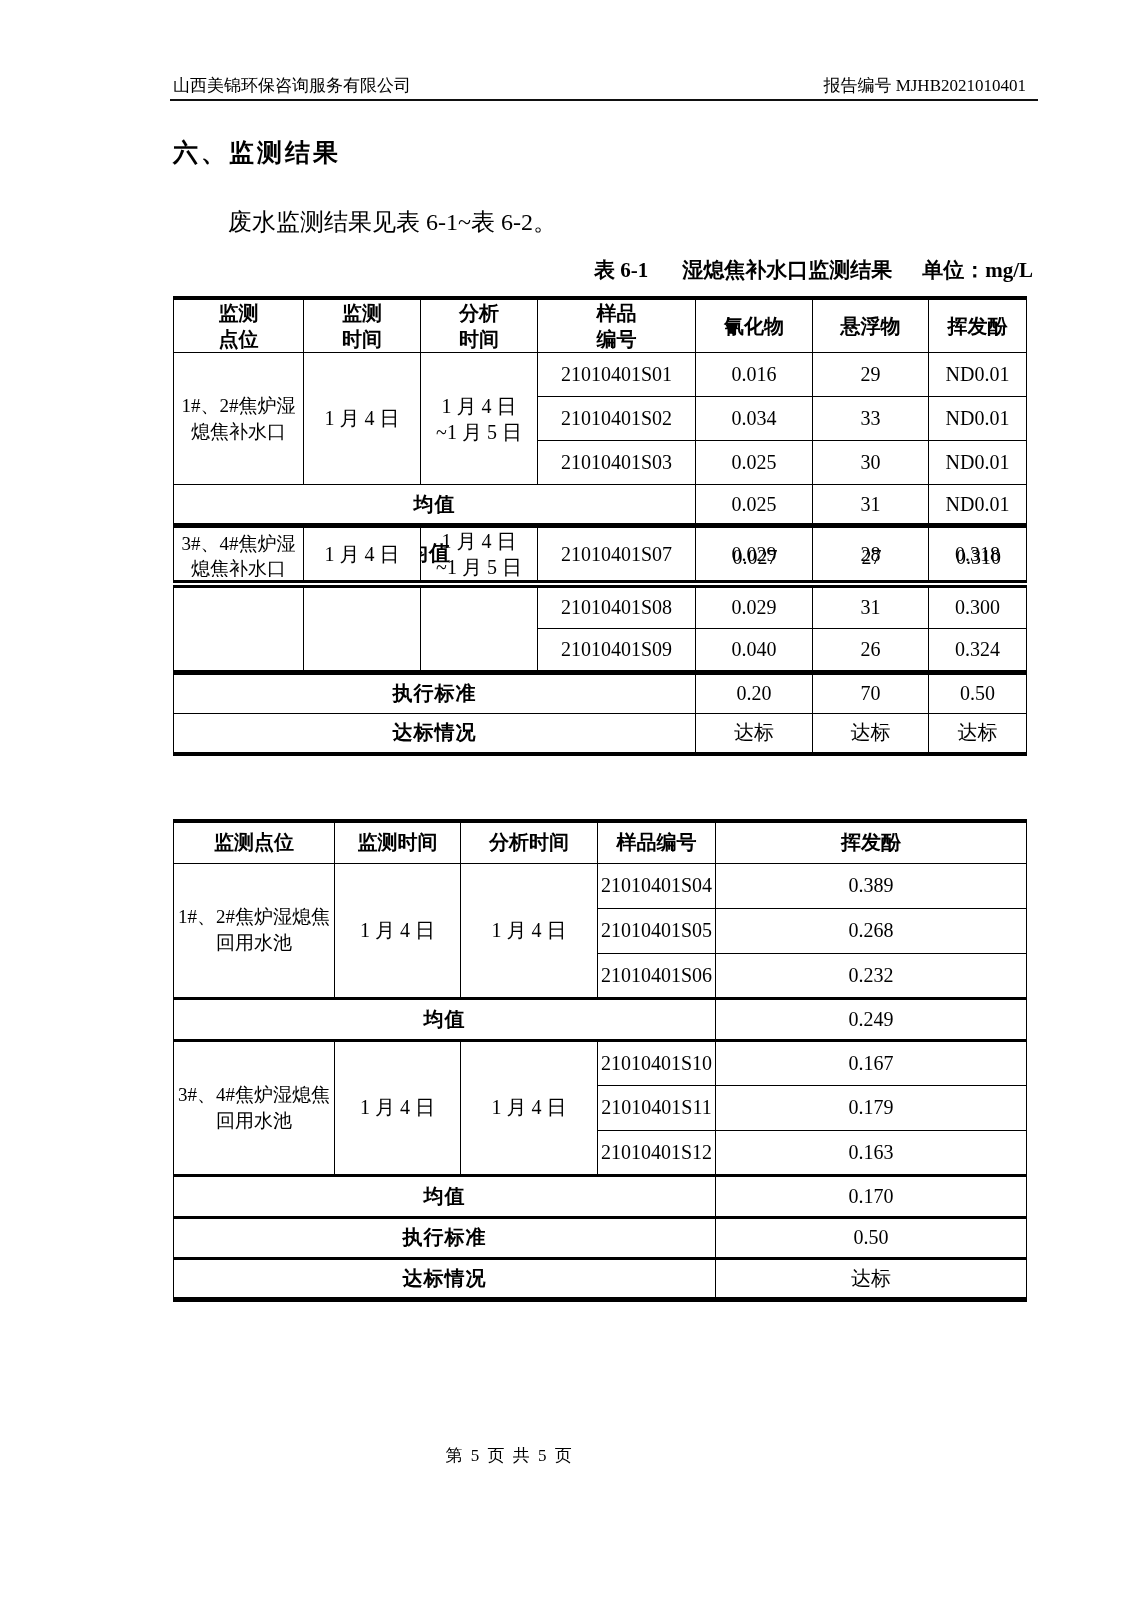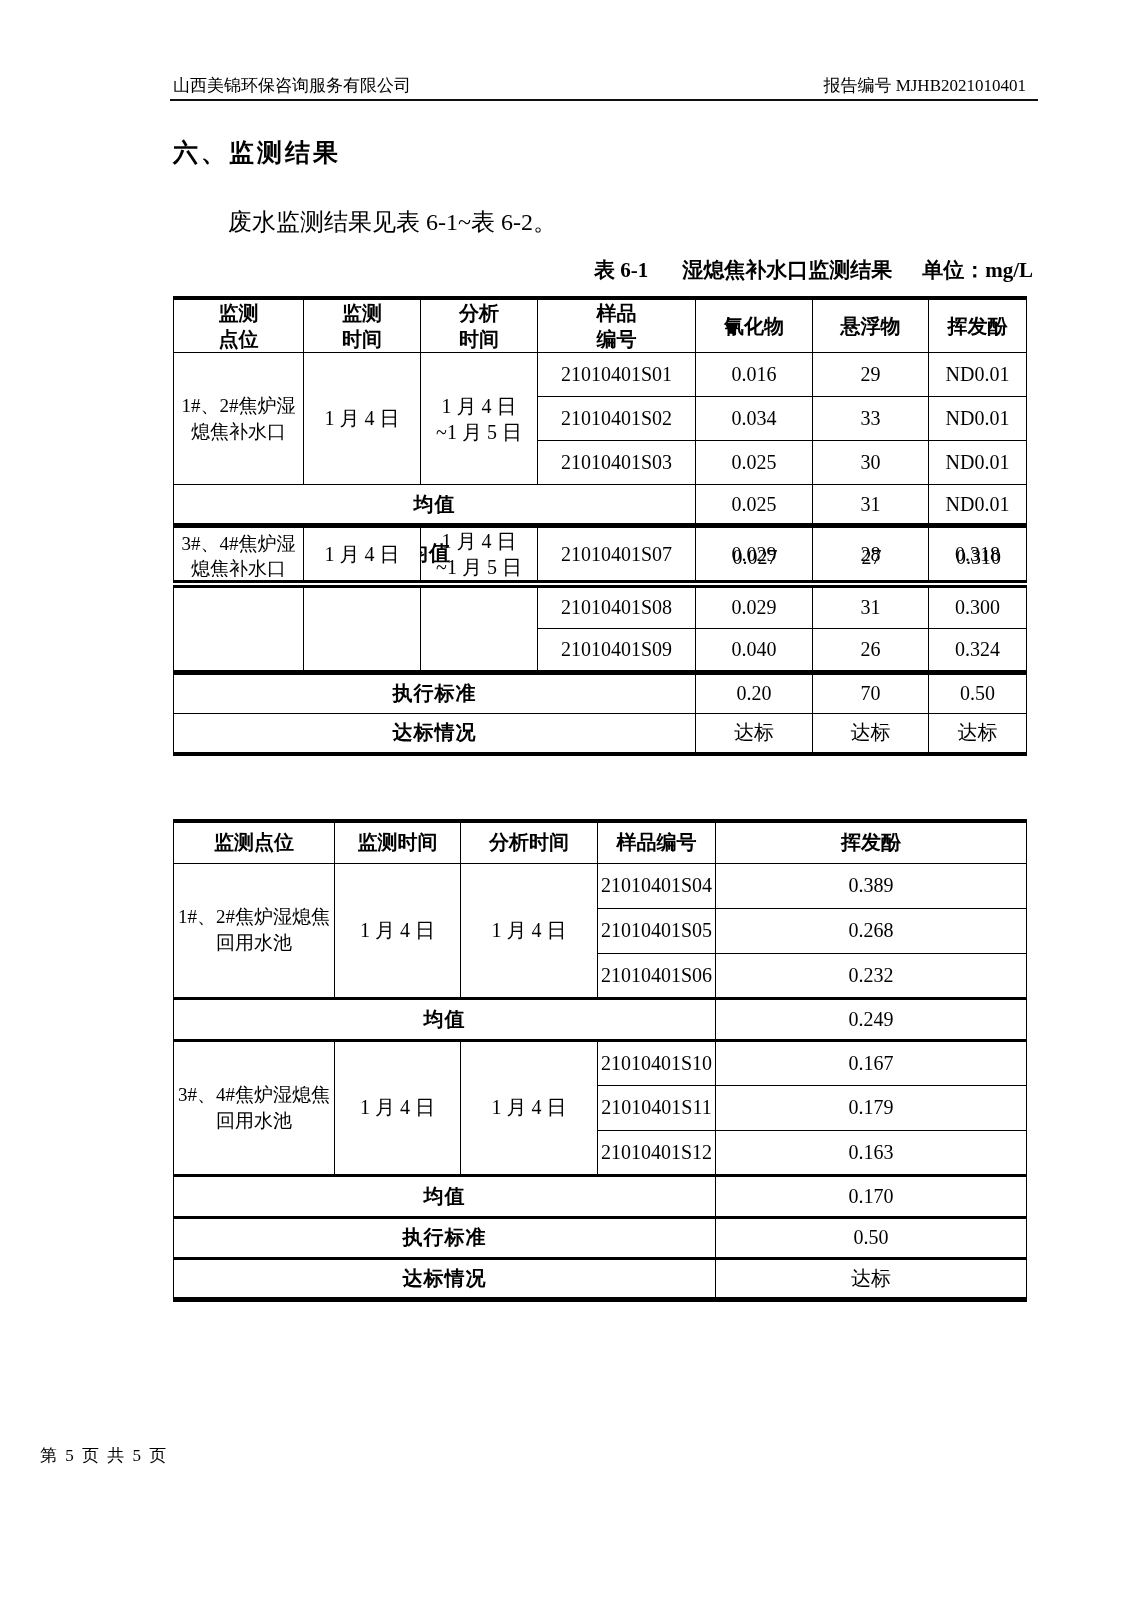--- a/index.html
+++ b/index.html
@@ -57,21 +57,21 @@
   .mean-overlay{position:absolute;left:-14px;top:50%;transform:translateY(-54%);
                 font-weight:bold;font-size:21px;letter-spacing:1px;white-space:nowrap;}
   .ov-top{position:absolute;left:50%;top:50%;transform:translate(calc(-50% + 1px),calc(-50% + 3px));white-space:nowrap;}
 
   .site-cell{font-size:19px;}
 
   
   .blank-note{position:absolute;left:190px;top:1352px;width:755px;display:flex;
               align-items:center;font-size:20px;}
   .blank-note .rule{flex:1;height:1.5px;background:#000;}
-  .page-footer{position:absolute;left:0;top:1444px;width:939px;text-align:left;
+  .page-footer{position:absolute;left:0;top:1444px;width:939px;text-align:center;
                font-size:17px;letter-spacing:2px;}
 </style>
 </head>
 <body>
 
 <div class="page">
 
   <div class="doc-header">
     <span>山西美锦环保咨询服务有限公司</span>
     <span>报告编号 MJHB2021010401</span>

